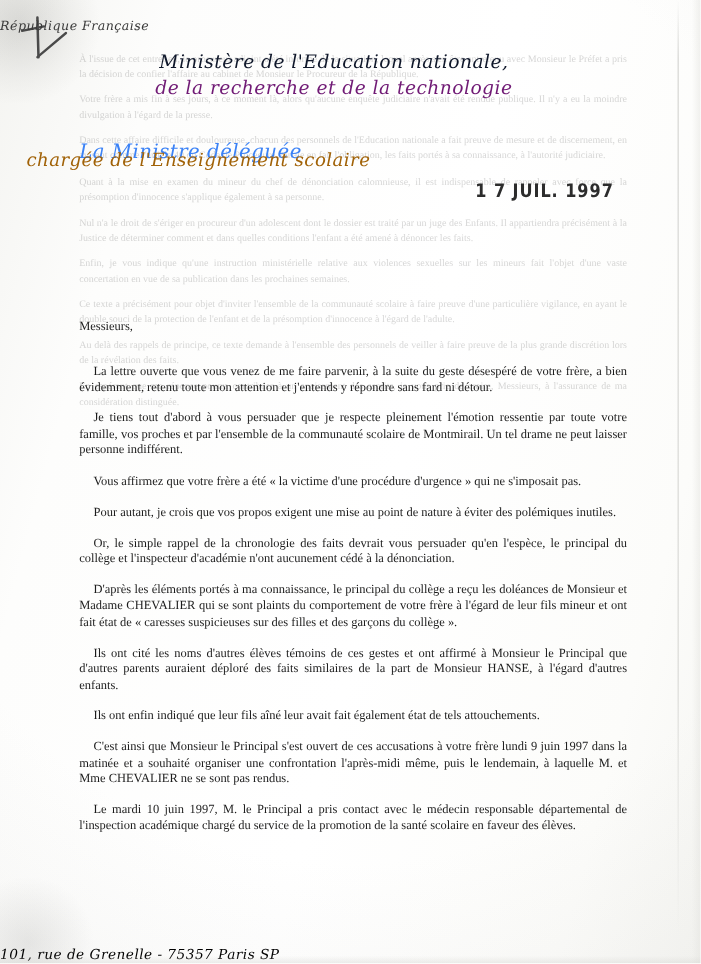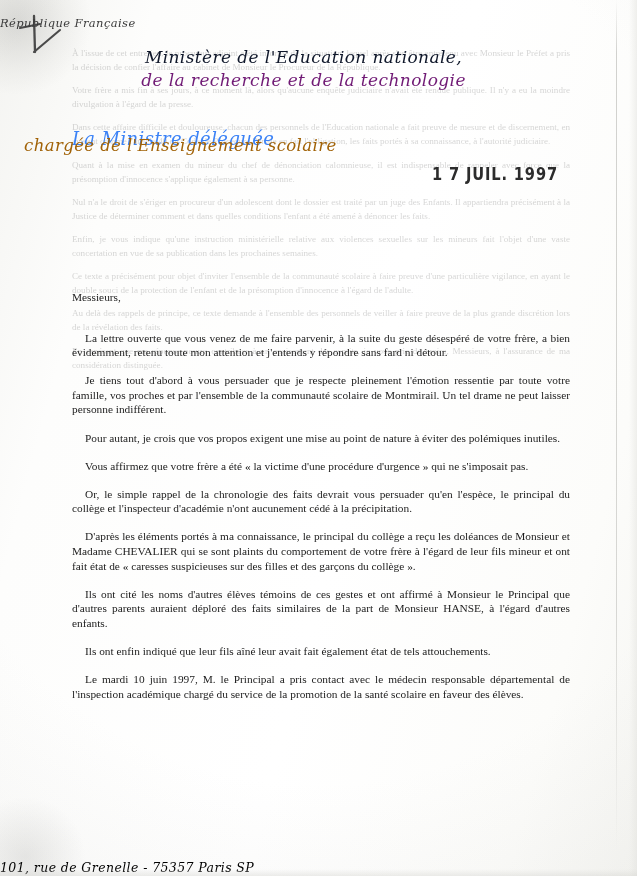--- a/index.html
+++ b/index.html
@@ -227,26 +227,27 @@
 
     <div id="ministre-line-1" class="script">La Ministre déléguée</div>
     <div id="ministre-line-2" class="script">chargée  de l'Enseignement scolaire</div>
 
     <div id="date-stamp">1 7 JUIL. 1997</div>
 
     <div id="body-text">
       <p class="salutation">Messieurs,</p>
     <p class="para">La lettre ouverte que vous venez de me faire parvenir, à la suite du geste désespéré de votre frère, a bien évidemment, retenu toute mon attention et j'entends y répondre sans fard ni détour.</p>
         <p class="para">Je tiens tout d'abord à vous persuader que je respecte pleinement l'émotion ressentie par toute votre famille, vos proches et par l'ensemble de la communauté scolaire de Montmirail. Un tel drame ne peut laisser personne indifférent.</p>
+        <p class="para">Vous affirmez que votre frère a été « la victime d'une procédure d'urgence » qui ne s'imposait pas.</p>
         <p class="para">Pour autant, je crois que vos propos exigent une mise au point de nature à éviter des polémiques inutiles.</p>
-        <p class="para">Vous affirmez que votre frère a été « la victime d'une procédure d'urgence » qui ne s'imposait pas.</p>
-        <p class="para">Or, le simple rappel de la chronologie des faits devrait vous persuader qu'en l'espèce, le principal du collège et l'inspecteur d'académie n'ont aucunement cédé à la précipitation.</p>
+        <p class="para">Or, le simple rappel de la chronologie des faits devrait vous persuader qu'en l'espèce, le principal du collège et l'inspecteur d'académie n'ont aucunement cédé à la dénonciation.</p>
         <p class="para">D'après les éléments portés à ma connaissance, le principal du collège a reçu les doléances de Monsieur et Madame CHEVALIER qui se sont plaints du comportement de votre frère à l'égard de leur fils mineur et ont fait état de « caresses suspicieuses sur des filles et des garçons du collège ».</p>
         <p class="para">Ils ont cité les noms d'autres élèves témoins de ces gestes et ont affirmé à Monsieur le Principal que d'autres parents auraient déploré des faits similaires de la part de Monsieur HANSE, à l'égard d'autres enfants.</p>
         <p class="para">Ils ont enfin indiqué que leur fils aîné leur avait fait également état de tels attouchements.</p>
+        <p class="para">C'est ainsi que Monsieur le Principal s'est ouvert de ces accusations à votre frère lundi 9 juin 1997 dans la matinée et a souhaité organiser une confrontation l'après-midi même, puis le lendemain, à laquelle M. et Mme CHEVALIER ne se sont pas rendus.</p>
         <p class="para">Le mardi 10 juin 1997, M. le Principal a pris contact avec le médecin responsable départemental de l'inspection académique chargé du service de la promotion de la santé scolaire en faveur des élèves.</p>
       </div>
 
     <div id="footer-address" class="script">101, rue de Grenelle - 75357 Paris SP</div>
 
   </div>
 
   <div id="scan-streak"></div>
   <div id="scan-edge-right"></div>
   <div id="scan-edge-bottom"></div>

